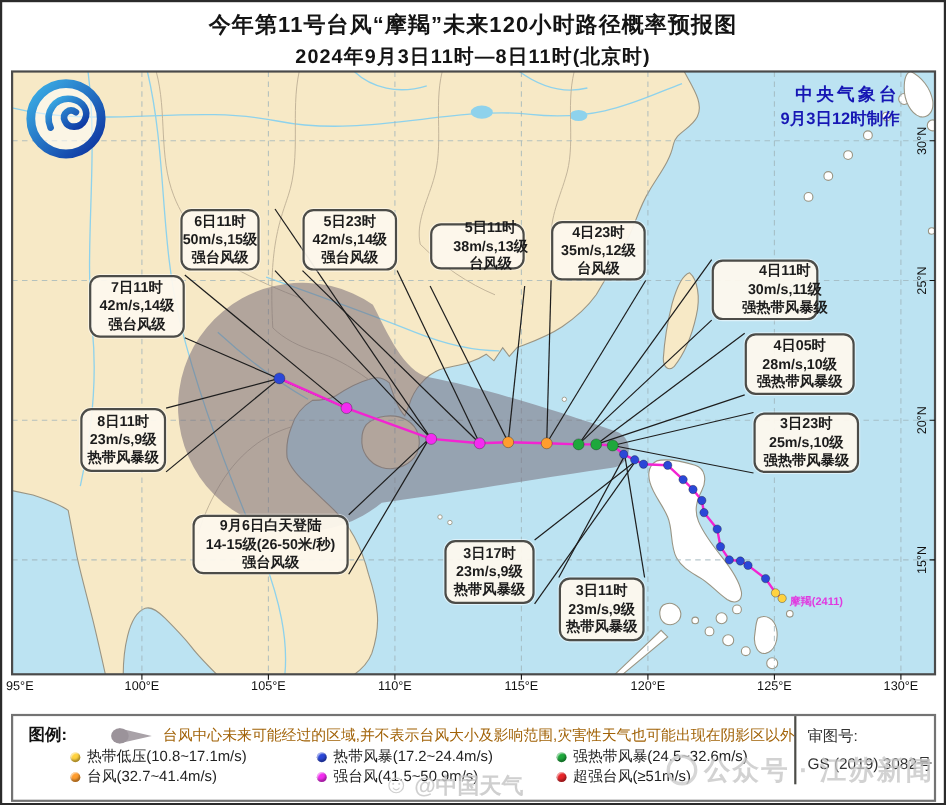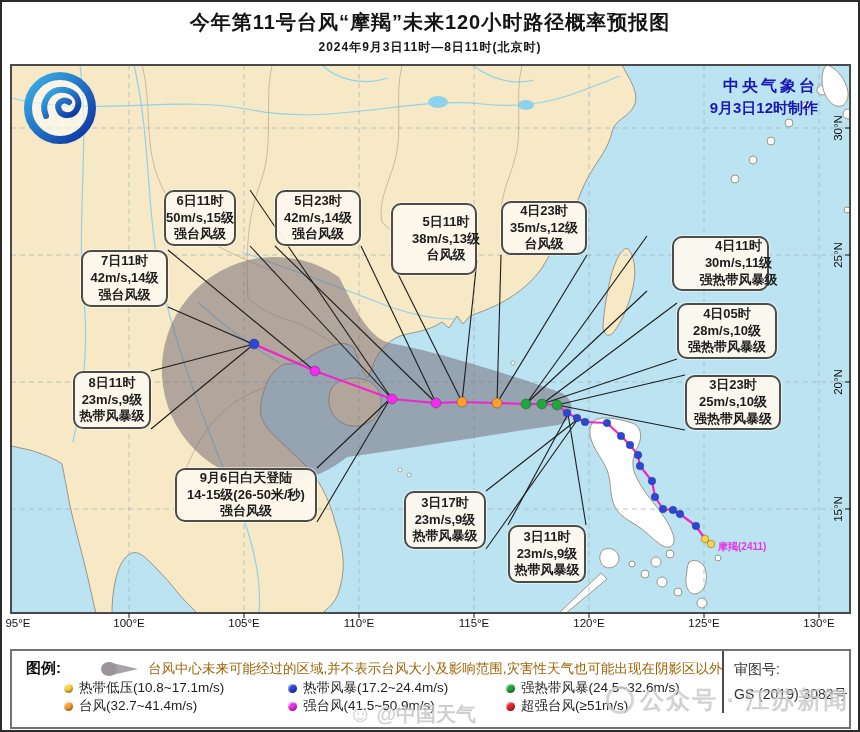--- a/index.html
+++ b/index.html
@@ -1,20 +1,20 @@
 <!DOCTYPE html>
 <html><head>
 <meta charset="utf-8">
 <style>
   html,body{margin:0;padding:0;background:#ffffff;}
   #frame{position:relative;width:860px;height:732px;box-sizing:border-box;border:2px solid #2b2b2b;overflow:hidden;background:#ffffff;font-family:"Liberation Sans",sans-serif;}
   
   #titlebar{position:absolute;left:0;top:0;width:100%;text-align:center;}
   #title-line1{margin-top:7px;font-size:20px;font-weight:700;color:#141414;letter-spacing:1px;}
-  #title-line2{margin-top:3px;font-size:12px;font-weight:600;color:#141414;letter-spacing:1px;}
+  #title-line2{margin-top:3px;font-size:18px;font-weight:600;color:#141414;letter-spacing:1px;}
   
   #map-svg{position:absolute;left:0;top:0;z-index:1;}
   
   #overlay{position:absolute;left:0;top:0;width:860px;height:640px;z-index:2;pointer-events:none;}
   .callout{position:absolute;box-sizing:border-box;background:rgba(253,248,237,0.95);border:2px solid #4c4c48;border-radius:10px;display:flex;flex-direction:column;justify-content:center;align-items:center;font-size:13px;font-weight:700;color:#1c1c1c;line-height:1.3;white-space:nowrap;box-shadow:0 0 0 1px rgba(255,255,255,0.5);}
   #agency{position:absolute;right:44px;top:74px;text-align:right;color:#1717b4;font-weight:700;}
   #agency .l1{font-size:16px;letter-spacing:3px;}
   #agency .l2{font-size:15px;margin-top:2px;}
   #cma-logo{position:absolute;left:20px;top:68px;}
   #typhoon-name{position:absolute;left:716px;top:538px;font-size:10px;font-weight:700;}
@@ -234,31 +234,31 @@
   <div class="callout" style="left: 162px; top: 188px; width: 72px; height: 56px;">
         <div>6日11时</div>
         <div>50m/s,15级</div>
         <div>强台风级</div>
       </div>
       <div class="callout" style="left: 273px; top: 188px; width: 86px; height: 56px;">
         <div>5日23时</div>
         <div>42m/s,14级</div>
         <div>强台风级</div>
       </div>
-      <div class="callout" style="left: 389px; top: 201px; width: 86px; height: 72px; padding-left: 24px;">
+      <div class="callout" style="left: 389px; top: 201px; width: 86px; height: 42px; padding-left: 24px;">
         <div>5日11时</div>
         <div>38m/s,13级</div>
         <div>台风级</div>
       </div>
       <div class="callout" style="left: 499px; top: 199px; width: 86px; height: 54px;">
         <div>4日23时</div>
         <div>35m/s,12级</div>
         <div>台风级</div>
       </div>
-      <div class="callout" style="left: 670px; top: 234px; width: 97px; height: 55px; padding-left: 36px;">
+      <div class="callout" style="left: 645px; top: 234px; width: 97px; height: 55px; padding-left: 36px;">
         <div>4日11时</div>
         <div>30m/s,11级</div>
         <div>强热带风暴级</div>
       </div>
       <div class="callout" style="left: 675px; top: 301px; width: 100px; height: 56px;">
         <div>4日05时</div>
         <div>28m/s,10级</div>
         <div>强热带风暴级</div>
       </div>
       <div class="callout" style="left: 683px; top: 373px; width: 96px; height: 55px;">

